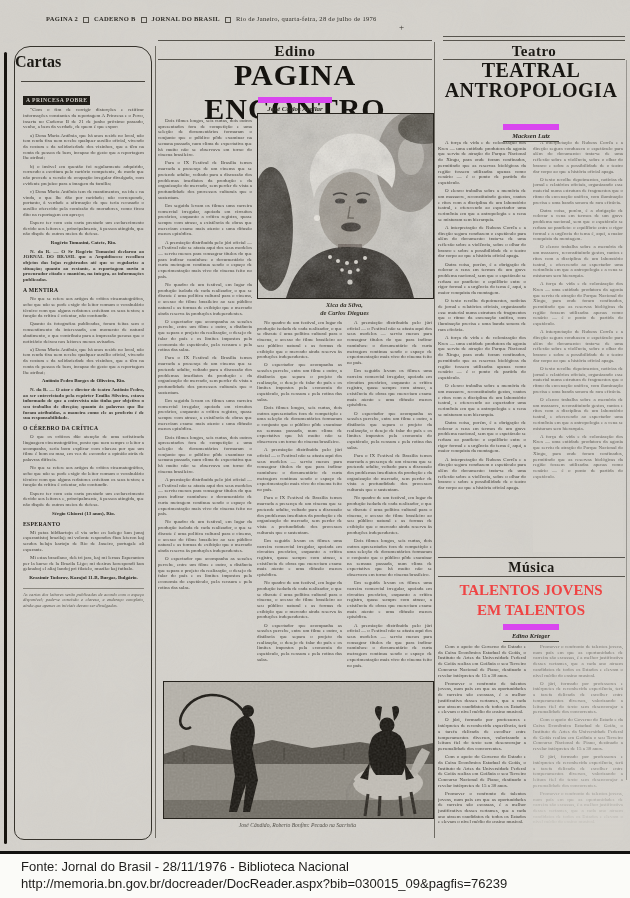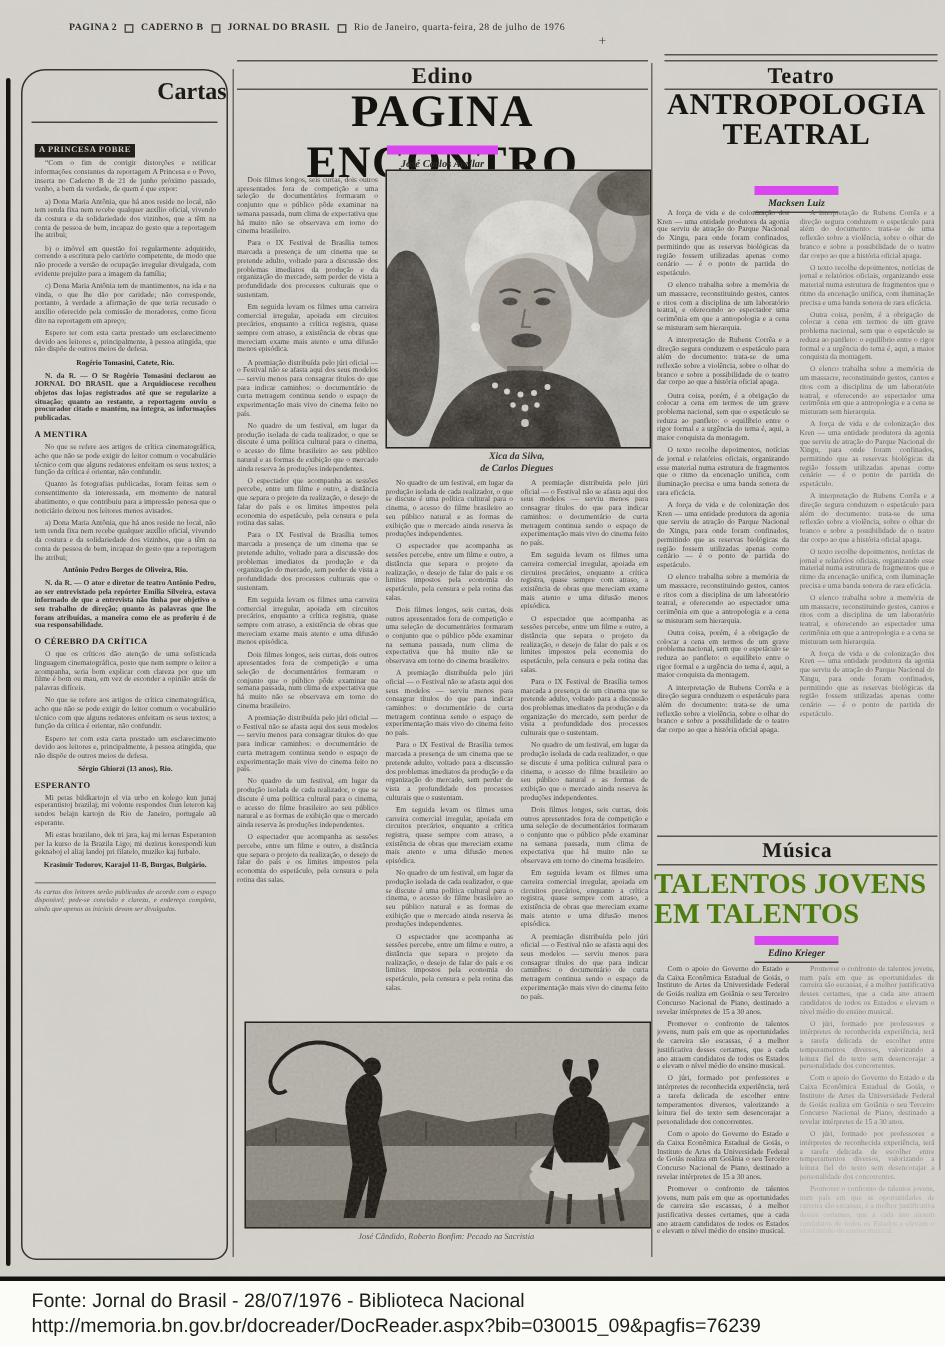--- a/index.html
+++ b/index.html
@@ -16,21 +16,21 @@
   .hsep{display:inline-block;width:4px;height:4px;border:1px solid #55524b;margin:0 5px 0 5px;vertical-align:middle;}
   .plus-mark{position:absolute;left:399px;top:22px;font-size:9px;color:#34312b;}
   
   .hrule{position:absolute;height:1px;background:#57544d;}
   .vrule{position:absolute;width:1px;background:#6d6a62;}
   
   .sec-title{position:absolute;text-align:center;font-weight:bold;font-size:15px;color:#1d1b16;letter-spacing:.5px;}
   
   .cartas-box{position:absolute;left:14px;top:46px;width:136px;height:792px;
               border:1.5px solid #36332c;border-radius:16px 16px 10px 10px;}
-  .cartas-title{position:absolute;left:0;top:6px;width:100%;text-align:right;font-weight:bold;font-size:16px;color:#1d1b16;}
+  .cartas-title{position:absolute;left:0;top:6px;width:100%;text-align:left;font-weight:bold;font-size:16px;color:#1d1b16;}
   .cartas-underline{position:absolute;left:6px;right:6px;top:34px;height:1px;background:#47443d;}
   .cartas-content{position:absolute;left:8px;right:7px;top:44px;bottom:6px;overflow:hidden;
                   font-size:5px;line-height:5.7px;text-align:justify;color:#45423c;}
   .cartas-content .para{margin:0 0 2.5px;text-indent:7px;}
   .cartas-content .note{font-weight:bold;color:#3b3832;}
   .lhead{font-weight:bold;font-size:5.7px;letter-spacing:.3px;margin:5px 0 2.5px;color:#211e19;}
   .lhead .bar{display:inline-block;background:#211e19;color:#cfccc5;padding:1.5px 3px;letter-spacing:.4px;}
   .sig{font-weight:bold;text-align:center;margin:3px 0 3px;color:#2c2a24;}
   .fine{font-style:italic;font-size:4.6px;line-height:5.4px;color:#56534c;border-top:1px solid #8a877f;
         margin-top:7px;padding-top:3px;}
@@ -41,22 +41,22 @@
   .fadeout::after{content:"";position:absolute;left:0;right:0;bottom:0;height:80px;
                   background:linear-gradient(rgba(213,210,204,0),#d5d2cc);}
   
   .headline-cinema{position:absolute;left:158px;top:58px;width:274px;text-align:center;
                    font-weight:bold;font-size:30px;color:#15130f;letter-spacing:1px;}
   .byline-wrap{position:absolute;text-align:center;}
   .byline{display:inline-block;border-top:6px solid #d946ef;border-bottom:1px solid #47443d;
           padding:2px 9px;font-weight:bold;font-style:italic;font-size:7px;color:#2c2a24;}
   .headline-teatro{position:absolute;left:436px;top:60px;width:190px;text-align:center;
                    font-weight:bold;font-size:20px;line-height:20px;color:#181612;letter-spacing:.5px;}
-  .headline-musica{position:absolute;left:436px;top:580px;width:190px;
-                   font-weight:bold;font-size:19px;line-height:20px;color:#4d7c0f;}
+  .headline-musica{position:absolute;left:436px;top:580px;width:190px;text-align:center;
+                   font-weight:bold;font-size:15px;line-height:20px;color:#ef4444;}
   
   .photo{position:absolute;border:1px solid #26231d;background:#b9b6ae;}
   .caption{position:absolute;text-align:center;font-style:italic;font-weight:bold;color:#3a372f;}
   
   .footer-bar{position:absolute;left:0;top:851px;width:630px;height:3px;background:#121210;}
   .footer{position:absolute;left:0;top:854px;width:630px;height:44px;background:#fbfbf8;
           font-family:"Liberation Sans","DejaVu Sans",sans-serif;color:#1e1d1b;}
   .footer .l1{position:absolute;left:21px;top:5px;font-size:13px;}
   .footer .l2{position:absolute;left:21px;top:22px;font-size:13px;}
 </style>
@@ -254,22 +254,22 @@
     </svg>
   </div>
   <div class="caption" style="left:163px;top:822px;width:269px;font-size:5.6px;font-weight:normal;color:#514e47;">
     <span>José Cândido, Roberto Bonfim: Pecado na Sacristia</span>
   </div>
 
   <div class="sec-title" style="left:443px;top:43px;width:182px;">Teatro</div>
   <div class="hrule" style="left:443px;top:59px;width:182px;"></div>
 
   <div class="headline-teatro">
+    <div>TEATRAL</div>
     <div>ANTROPOLOGIA</div>
-    <div>TEATRAL</div>
   </div>
   <div class="byline-wrap" style="left:436px;top:124px;width:190px;">
     <span class="byline" style="font-size:6.5px;">Macksen Luiz</span>
   </div>
 
   <div class="col" style="left:438px;top:140px;width:88px;height:412px;">
       <p>A força de vida e de colonização dos Kren — uma entidade produtora da agonia que serviu de atração do Parque Nacional do Xingu, para onde foram confinados, permitindo que as reservas biológicas da região fossem utilizadas apenas como cenário — é o ponto de partida do espetáculo.</p>
       <p>O elenco trabalha sobre a memória de um massacre, reconstituindo gestos, cantos e ritos com a disciplina de um laboratório teatral, e oferecendo ao espectador uma cerimônia em que a antropologia e a cena se misturam sem hierarquia.</p>
       <p>A interpretação de Rubens Corrêa e a direção segura conduzem o espetáculo para além do documento: trata-se de uma reflexão sobre a violência, sobre o olhar do branco e sobre a possibilidade de o teatro dar corpo ao que a história oficial apaga.</p>
       <p>Outra coisa, porém, é a obrigação de colocar a cena em termos de um grave problema nacional, sem que o espetáculo se reduza ao panfleto: o equilíbrio entre o rigor formal e a urgência do tema é, aqui, a maior conquista da montagem.</p>
@@ -313,17 +313,17 @@
   <div class="col light fadeout" style="left:533px;top:644px;width:90px;height:196px;opacity:.8;">
       <p>Promover o confronto de talentos jovens, num país em que as oportunidades de carreira são escassas, é a melhor justificativa desses certames, que a cada ano atraem candidatos de todos os Estados e elevam o nível médio do ensino musical.</p>
       <p>O júri, formado por professores e intérpretes de reconhecida experiência, terá a tarefa delicada de escolher entre temperamentos diversos, valorizando a leitura fiel do texto sem desencorajar a personalidade dos concorrentes.</p>
       <p>Com o apoio do Governo do Estado e da Caixa Econômica Estadual de Goiás, o Instituto de Artes da Universidade Federal de Goiás realiza em Goiânia o seu Terceiro Concurso Nacional de Piano, destinado a revelar intérpretes de 15 a 30 anos.</p>
       <p>O júri, formado por professores e intérpretes de reconhecida experiência, terá a tarefa delicada de escolher entre temperamentos diversos, valorizando a leitura fiel do texto sem desencorajar a personalidade dos concorrentes.</p>
       <p>Promover o confronto de talentos jovens, num país em que as oportunidades de carreira são escassas, é a melhor justificativa desses certames, que a cada ano atraem candidatos de todos os Estados e elevam o nível médio do ensino musical.</p>
     </div>
 
   <div class="footer-bar"></div>
   <div class="footer">
-    <div class="l1">Fonte: Jornal do Brasil - 28/07/1976 -  Biblioteca Nacional</div>
+    <div class="l1">Fonte: Jornal do Brasil - 28/11/1976 -  Biblioteca Nacional</div>
     <div class="l2">http://memoria.bn.gov.br/docreader/DocReader.aspx?bib=030015_09&amp;pagfis=76239</div>
   </div>
 
 </div>
 
 </body></html>

